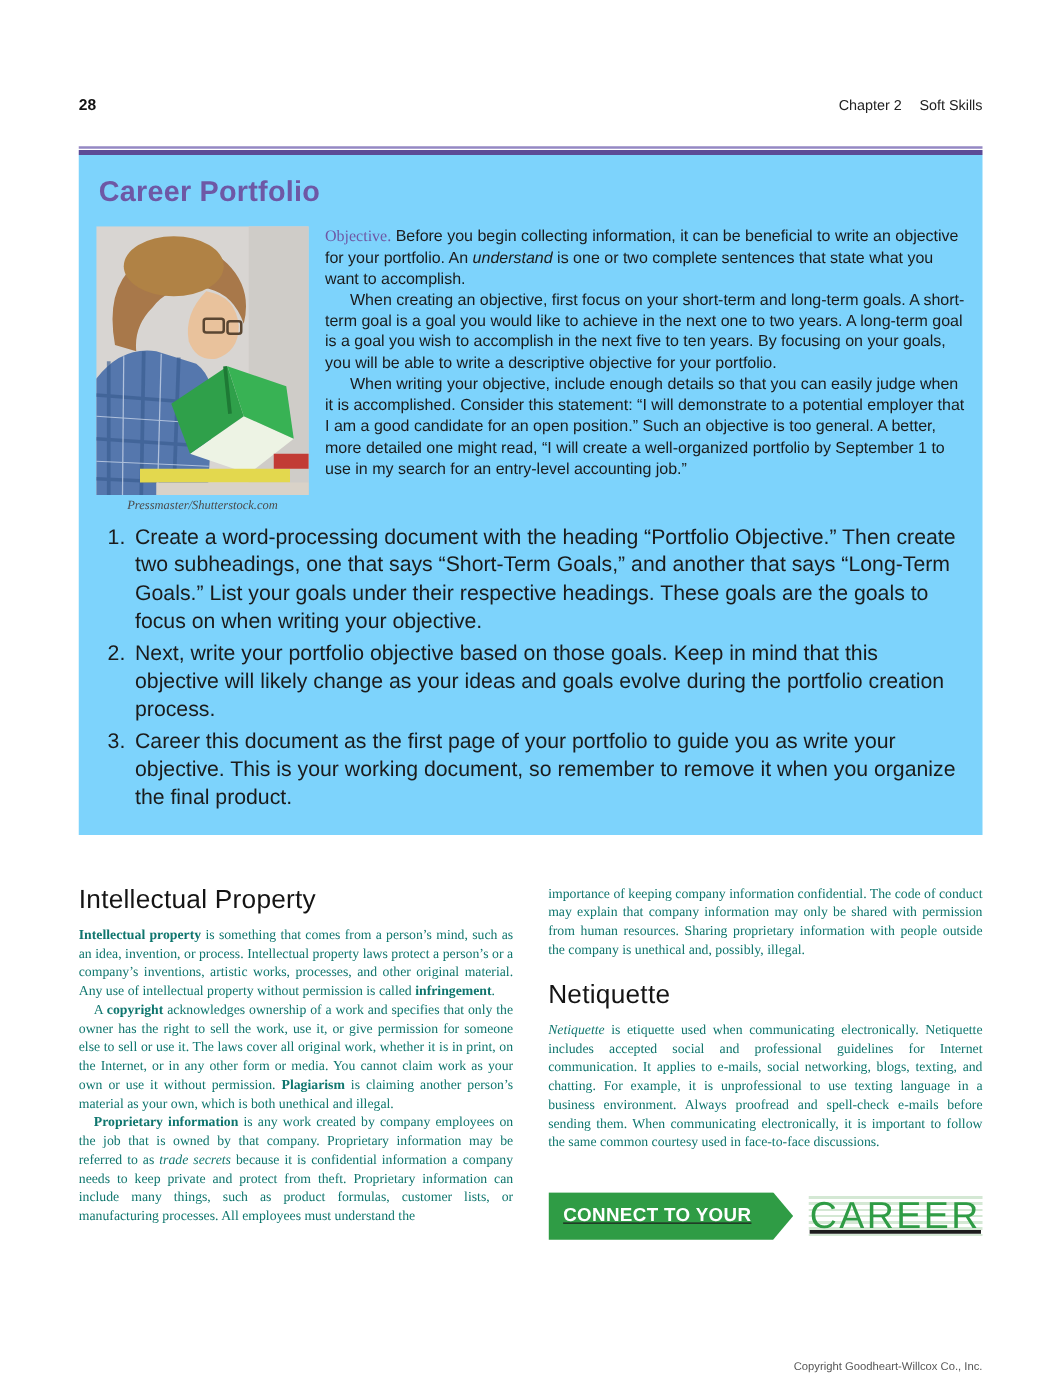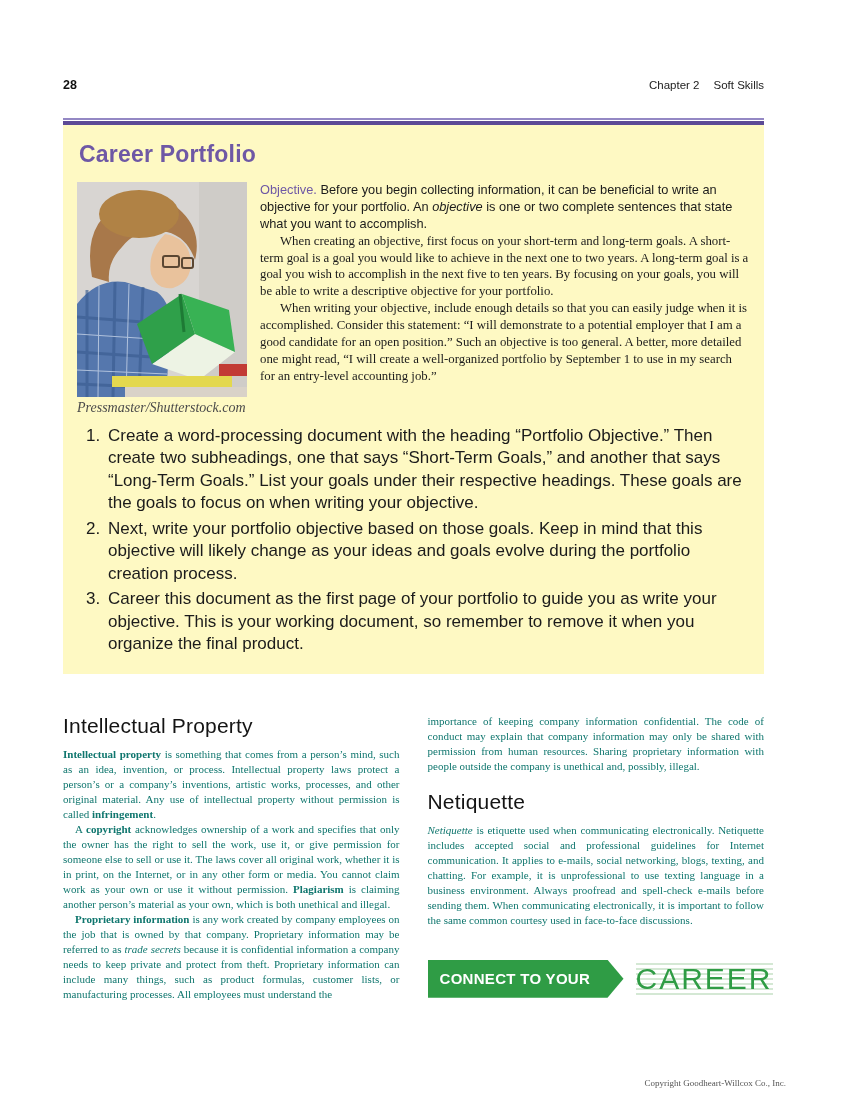--- a/index.html
+++ b/index.html
@@ -1,71 +1,71 @@
 <!DOCTYPE html>
 <html><head>
 <meta charset="utf-8">
 <style>
   * { box-sizing: border-box; }
   html,body { margin:0; padding:0; background:#ffffff; }
   .page {
     width:849px; height:1099px; position:relative; background:#fff;
     font-family:"Liberation Sans", sans-serif; color:#1c1c1c;
-    padding:44px 85px 0 63px; overflow:hidden;
+    padding:44px 63px 0 63px; overflow:hidden;
   }
   
   .page-header { display:flex; justify-content:space-between; align-items:baseline; margin-bottom:26px; }
   .page-num { font-size:12.5px; font-weight:bold; color:#111; }
   .chap-head { font-size:11.5px; color:#222;margin-top:35px; }
   .chap-head .gap { display:inline-block; width:14px; }
 
   
   .box-rule-light { height:2px; background:#9488c4; }
   .box-rule-dark { height:4px; background:#5c4a96; margin-top:1px; }
-  .feature-box { background:#fef9c3; padding:8px 14px 16px 14px; }
+  .feature-box { background:#7dd3fc; padding:8px 14px 16px 14px; }
   .feature-title { color:#6e58a5; font-size:23px; font-weight:bold; margin:8px 0 14px 2px; letter-spacing:0.2px; }
   .feature-body { display:flex; gap:13px; }
   .feature-fig { margin:0; width:170px; flex:0 0 170px; }
   .feature-fig svg { display:block; width:170px; height:215px; }
-  .photo-credit { font-family:"Liberation Serif", serif; font-style:italic; font-size:14px; color:#4a4a4a; margin-top:3px; }
+  .photo-credit { font-family:"Liberation Serif", serif; font-style:italic; font-size:10px; color:#4a4a4a; text-align:center; margin-top:3px; }
   .feature-text { flex:1; font-size:12.8px; line-height:1.32; color:#1b1b1b; }
   .feature-text p { margin:0; }
-  .feature-text p.ind { text-indent:20px;font-family:Liberation Serif, serif; }
-  .purple { color:#6e58a5; }
+  .feature-text p.ind { text-indent:20px; }
+  .purple { color:#6e58a5;font-family:Liberation Serif, serif; }
   .steps { margin:9px 0 0 6px; padding-left:22px; font-size:17px; line-height:1.32; color:#1b1b1b; }
   .steps li { padding-left:3px; margin-bottom:3px; }
 
   
   .columns { display:flex; gap:28px; margin-top:40px; font-family:"Liberation Serif", serif; }
   .col { flex:1; min-width:0; }
   .col-heading { font-family:"Liberation Sans", sans-serif; font-weight:normal; font-size:21px; color:#141414; margin:0 0 9px 0; letter-spacing:0.2px; }
   .col p { margin:0; font-size:11px; line-height:1.36; text-align:justify; color:#0f766e; }
   .col p.ind { text-indent:12px; }
   .col p b { font-weight:bold; }
   .netiquette-heading { margin-top:16px; }
 
   
-  .career-banner { margin-top:32px; display:flex; height:38px; }
+  .career-banner { margin-top:32px; display:flex; height:38px;text-decoration:underline; }
   .banner-left {
     background:#2f9c45; color:#fff; font-weight:bold; font-size:15px;
     font-family:"Liberation Sans", sans-serif; letter-spacing:0.3px;
     display:flex; align-items:center; padding:0 22px 0 12px;
     flex:0 0 auto; width:196px;
     clip-path: polygon(0 0, calc(100% - 16px) 0, 100% 50%, calc(100% - 16px) 100%, 0 100%);
   }
   .banner-right {
     flex:1; display:flex; align-items:center; justify-content:center;
     color:#2f9c45; font-family:"Liberation Sans", sans-serif;
     font-size:30px; letter-spacing:2px;
     background: repeating-linear-gradient(to bottom, #ffffff 0px, #ffffff 3px, #d4e8d4 3px, #d4e8d4 5px);
     margin-left: 12px;
   }
   .activity { margin-top:5px; border-top:1px solid #222; border-bottom:1px solid #222; padding:5px 0 7px 0; font-family:"Liberation Serif", serif; font-size:13px; color:#111; }
 
-  .copyright { position:absolute; right:63px; bottom:11px; font-size:9px; color:#555;font-family:Liberation Serif, serif; }
+  .copyright { position:absolute; right:63px; bottom:1px; font-size:9px; color:#555; }
 </style>
 </head>
 <body>
 
 <div class="page">
 
   <div class="page-header">
     <span class="page-num">28</span>
     <span class="chap-head"><span>Chapter 2</span><span class="gap"></span><span>Soft Skills</span></span>
   </div>
@@ -106,21 +106,21 @@
           <path d="M105,112 L152,128 L158,170 L118,152 Z" fill="#38b254"></path>
           <path d="M103,112 L107,150" stroke="#1e7a35" stroke-width="3" fill="none"></path>
           <rect x="35" y="194" width="120" height="11" fill="#e3d84e"></rect>
           <rect x="48" y="205" width="122" height="10" fill="#d9d2c8"></rect>
           <rect x="142" y="182" width="28" height="12" fill="#c23b35"></rect>
         </svg>
         <figcaption class="photo-credit">Pressmaster/Shutterstock.com</figcaption>
       </figure>
 
       <div class="feature-text">
-        <p><span class="purple">Objective.</span><span> Before you begin collecting information, it can be beneficial to write an objective for your portfolio. An </span><em>objective</em><span> is one or two complete sentences that state what you want to accomplish.</span></p>
+        <p><span class="purple">Objective.</span><span> Before you begin collecting information, it can be beneficial to write an objective for your portfolio. An </span><em>understand</em><span> is one or two complete sentences that state what you want to accomplish.</span></p>
         <p class="ind">When creating an objective, first focus on your short-term and long-term goals. A short-term goal is a goal you would like to achieve in the next one to two years. A long-term goal is a goal you wish to accomplish in the next five to ten years. By focusing on your goals, you will be able to write a descriptive objective for your portfolio.</p>
         <p class="ind">When writing your objective, include enough details so that you can easily judge when it is accomplished. Consider this statement: “I will demonstrate to a potential employer that I am a good candidate for an open position.” Such an objective is too general. A better, more detailed one might read, “I will create a well-organized portfolio by September 1 to use in my search for an entry-level accounting job.”</p>
       </div>
     </div>
 
     <ol class="steps">
       <li>Create a word-processing document with the heading “Portfolio Objective.” Then create two subheadings, one that says “Short-Term Goals,” and another that says “Long-Term Goals.” List your goals under their respective headings. These goals are the goals to focus on when writing your objective.</li>
       <li>Next, write your portfolio objective based on those goals. Keep in mind that this objective will likely change as your ideas and goals evolve during the portfolio creation process.</li>
       <li>Career this document as the first page of your portfolio to guide you as write your objective. This is your working document, so remember to remove it when you organize the final product.</li>
     </ol>

